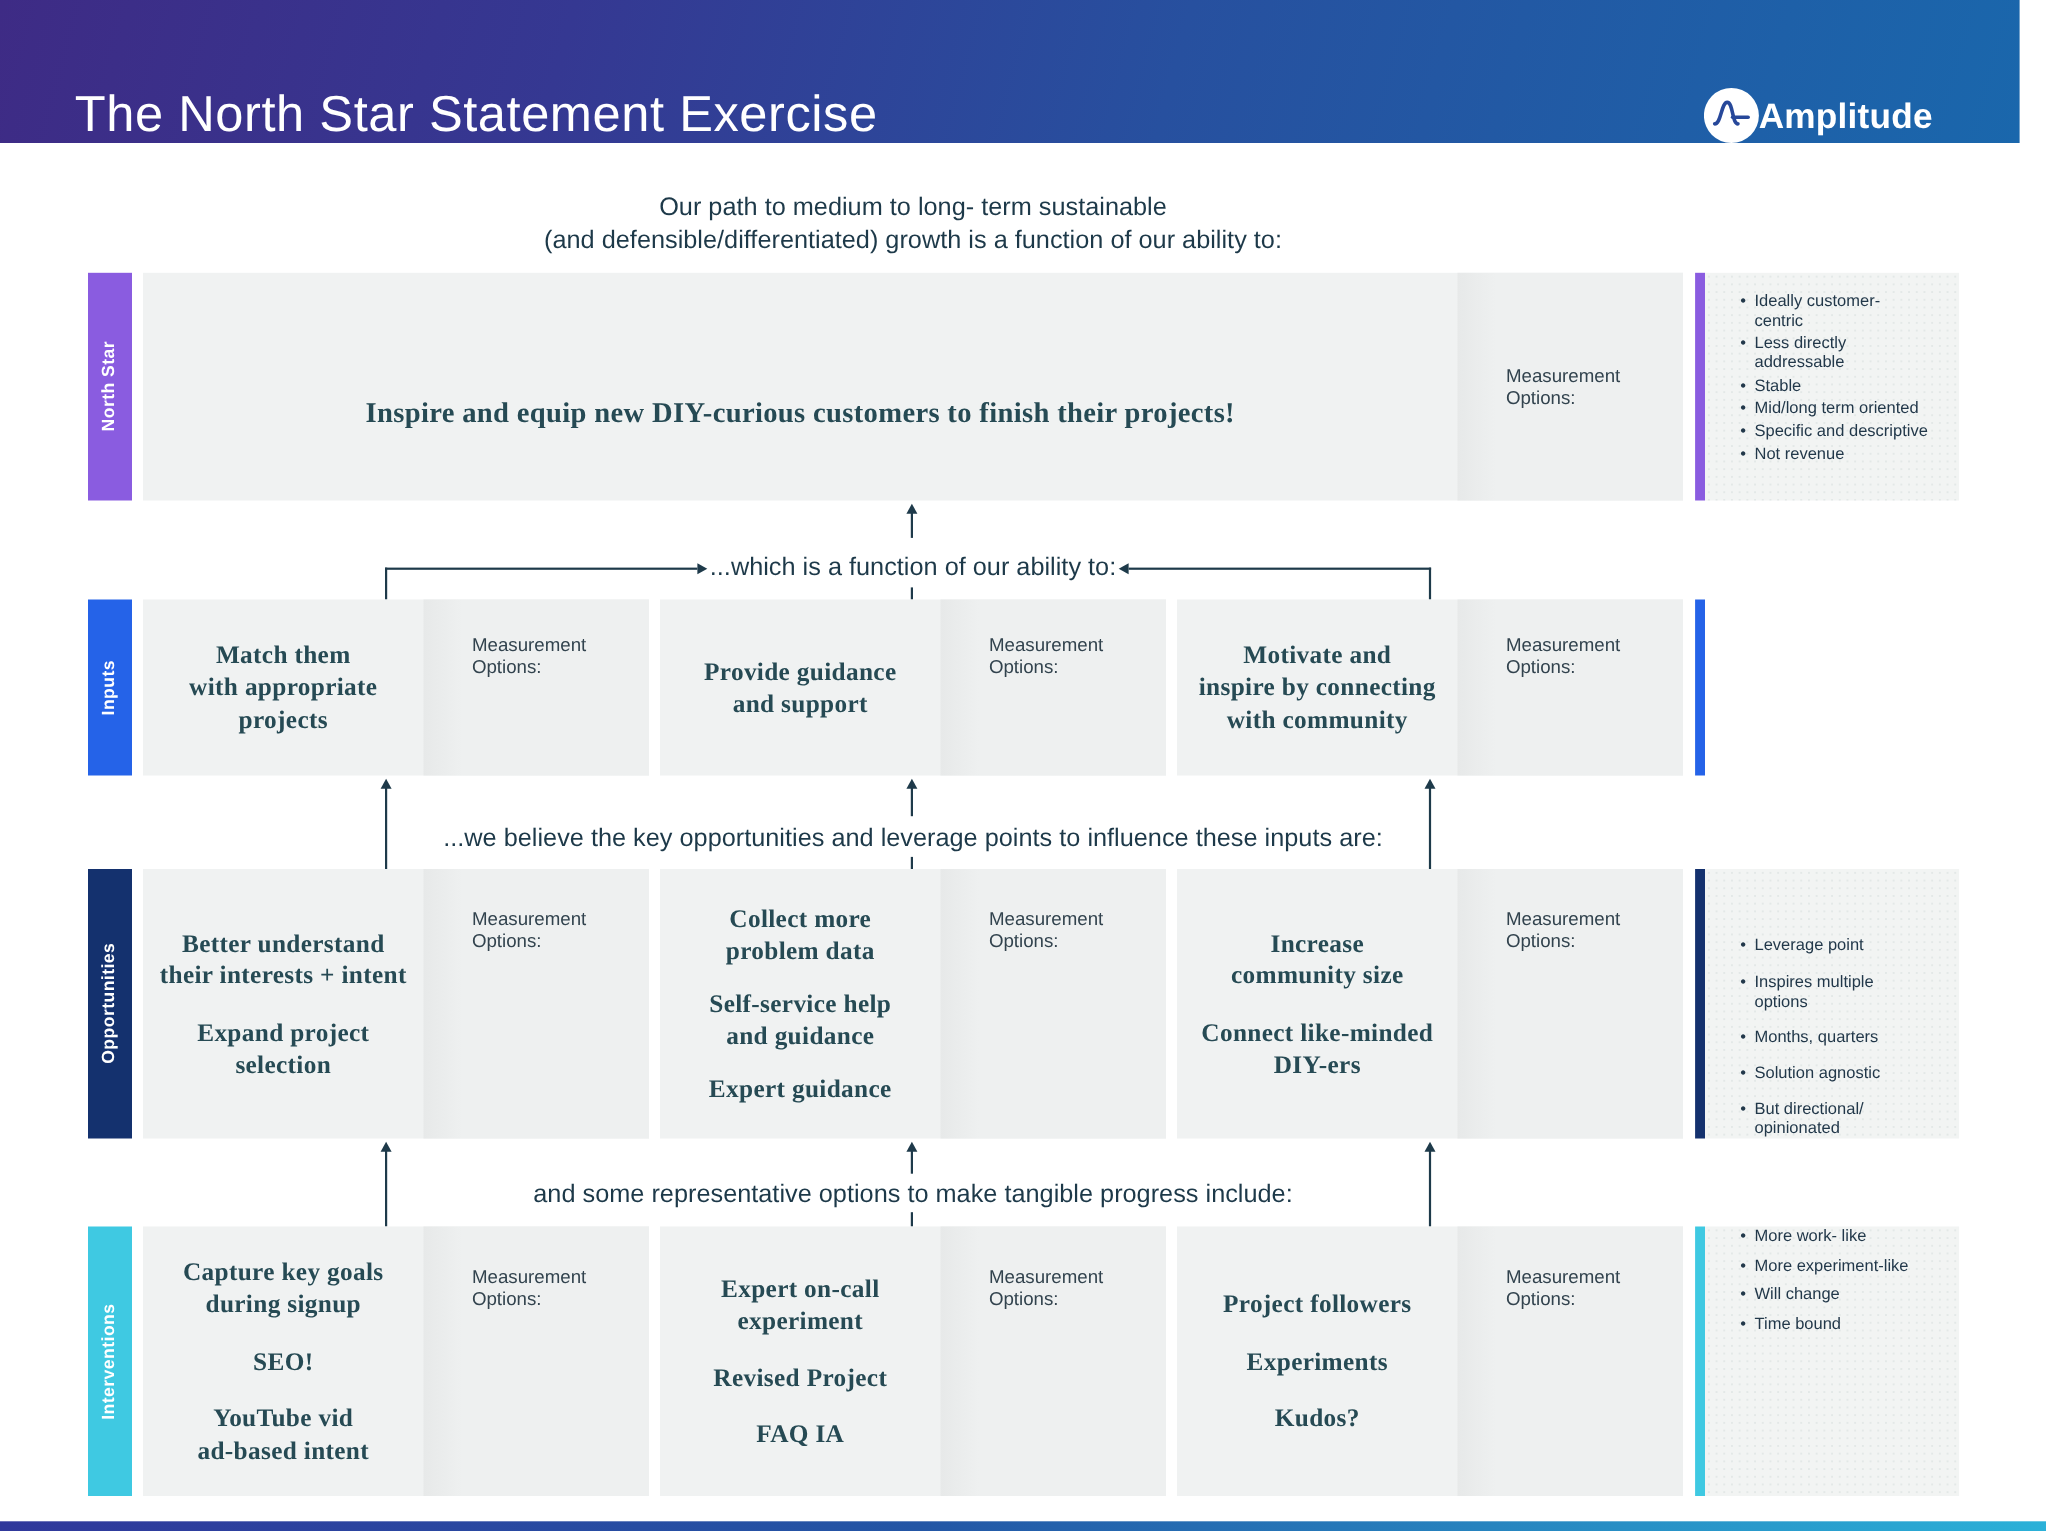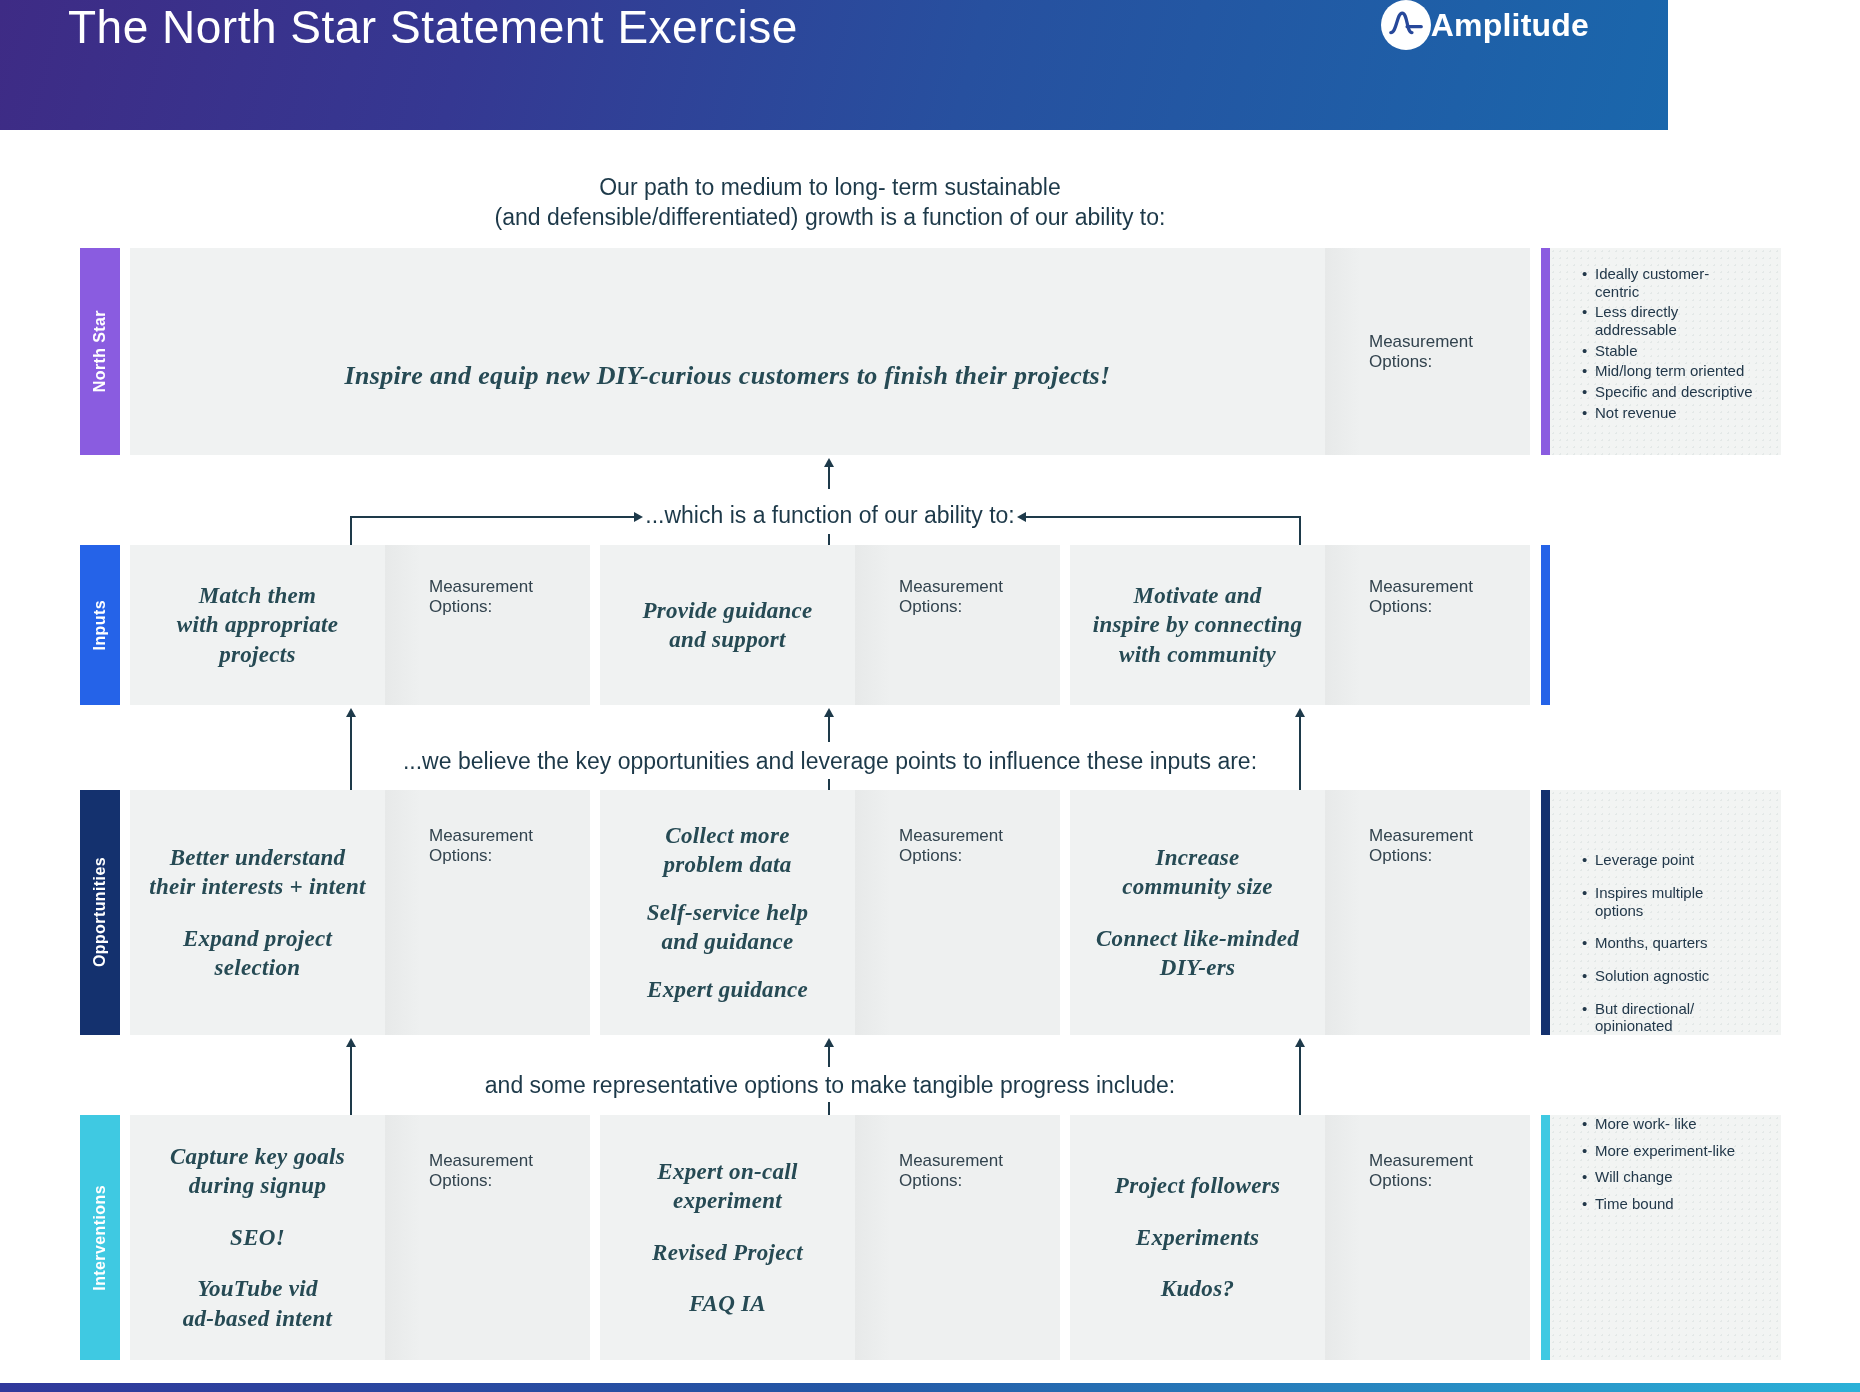--- a/index.html
+++ b/index.html
@@ -1,41 +1,41 @@
 <!DOCTYPE html>
 <html><head>
 <meta charset="utf-8">
 <style>
   html,body{margin:0;padding:0;background:#fff;}
   .page{position:relative;width:1860px;height:1392px;background:#ffffff;overflow:hidden;
         font-family:"Liberation Sans",sans-serif;color:#1d3949;}
 
   
-  .header{position:absolute;top:0;left:0;width:1668px;height:130px;
+  .header{position:absolute;top:0;left:0;width:1836px;height:130px;
           background:linear-gradient(105deg,#3e2b85 0%,#353892 28%,#27509f 58%,#1a67ac 100%);
-          display:flex;align-items:flex-start;justify-content:space-between;
+          display:flex;align-items:flex-end;justify-content:space-between;
           padding:0 79px 0 68px;box-sizing:border-box;}
   .title{font-size:46px;font-weight:500;color:#ffffff;letter-spacing:.5px;}
   .brand{display:flex;align-items:center;gap:0;}
   .brand-circle{width:50px;height:50px;}
   .brand-word{font-size:32px;font-weight:700;color:#ffffff;letter-spacing:.2px;}
 
   
   .ctext{position:absolute;left:130px;width:1400px;text-align:center;
          font-size:23px;line-height:30px;color:#1d3949;}
 
   
   .row{position:absolute;left:80px;display:flex;}
   .row-label{width:40px;display:flex;align-items:center;justify-content:center;}
   .row-label span{writing-mode:vertical-rl;transform:rotate(180deg);
                   color:#fff;font-size:16px;font-weight:700;letter-spacing:.4px;white-space:nowrap;}
   .row-main{width:1400px;margin-left:10px;display:flex;gap:10px;}
   .box{flex:1;display:flex;background:#f0f2f2;}
   .box-text{flex:1;display:flex;flex-direction:column;justify-content:center;
-            align-items:center;text-align:center;font-style:italic;}
+            text-align:center;}
   .hand{font-family:cursive;font-weight:700;color:#264a54;font-size:23px;
         line-height:1.28;white-space:pre-line;letter-spacing:.3px;}
   .hand + .hand{margin-top:22px;}
   .ns-statement{font-size:26px;}
   .mpanel{width:205px;background:linear-gradient(to right,#e7e9e9 0,#eef0f0 35px,#eef0f0 100%);
           display:flex;justify-content:center;box-sizing:border-box;}
   .mlabel{font-size:17px;color:#32434e;margin-left:44px;}
   .mp-top{align-items:flex-start;padding-top:36px;}
   .mp-center{align-items:center;}
 

